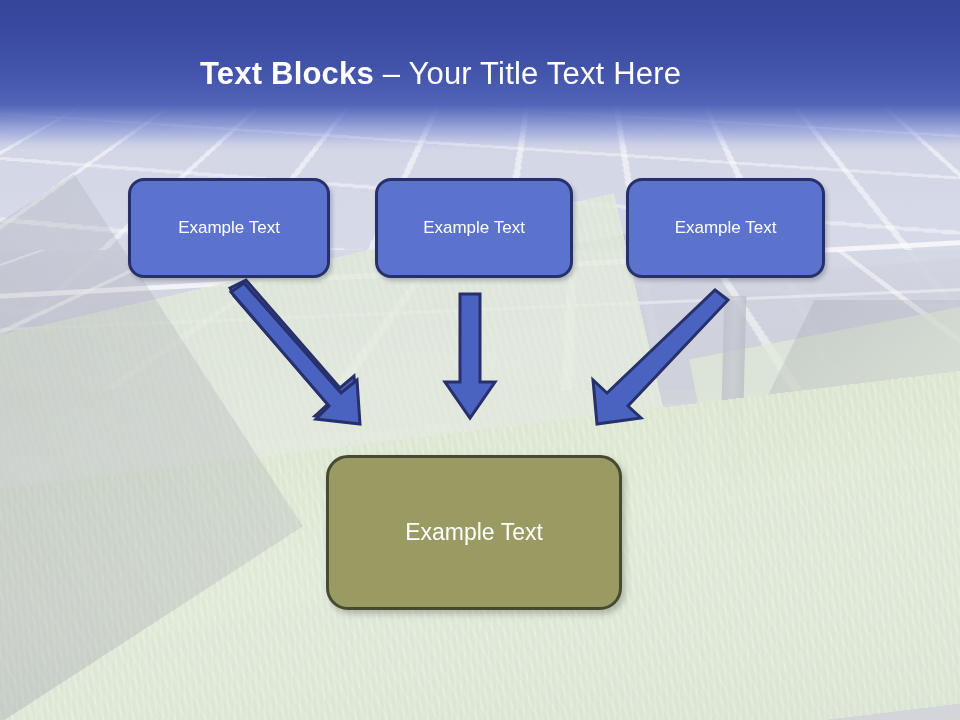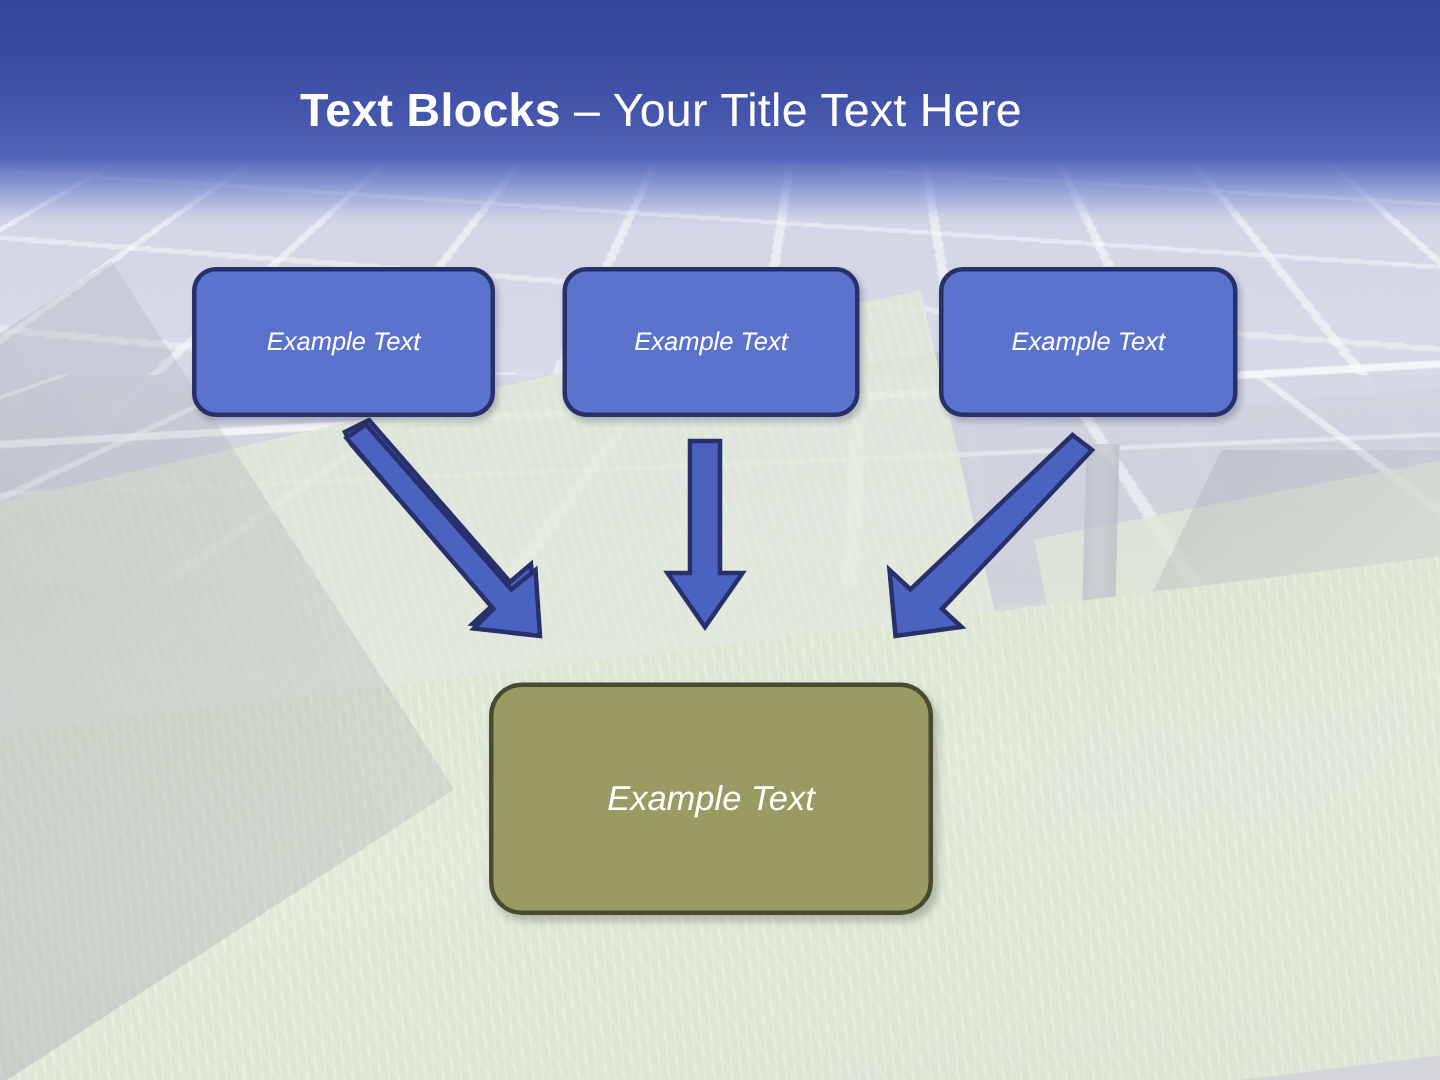--- a/index.html
+++ b/index.html
@@ -222,21 +222,20 @@
   
   .node {
     position: absolute;
     box-sizing: border-box;
     display: flex;
     align-items: center;
     justify-content: center;
     border-radius: 16px;
     color: #ffffff;
     text-align: center;
-    font-style: italic;
   }
   .node-blue {
     background: #5b73cc;
     border: 3px solid #27306b;
     font-size: 17px;
     box-shadow: 2px 3px 4px rgba(40,45,80,0.28);
   }
   .node-olive {
     background: #9a9b63;
     border: 3px solid #474a30;

